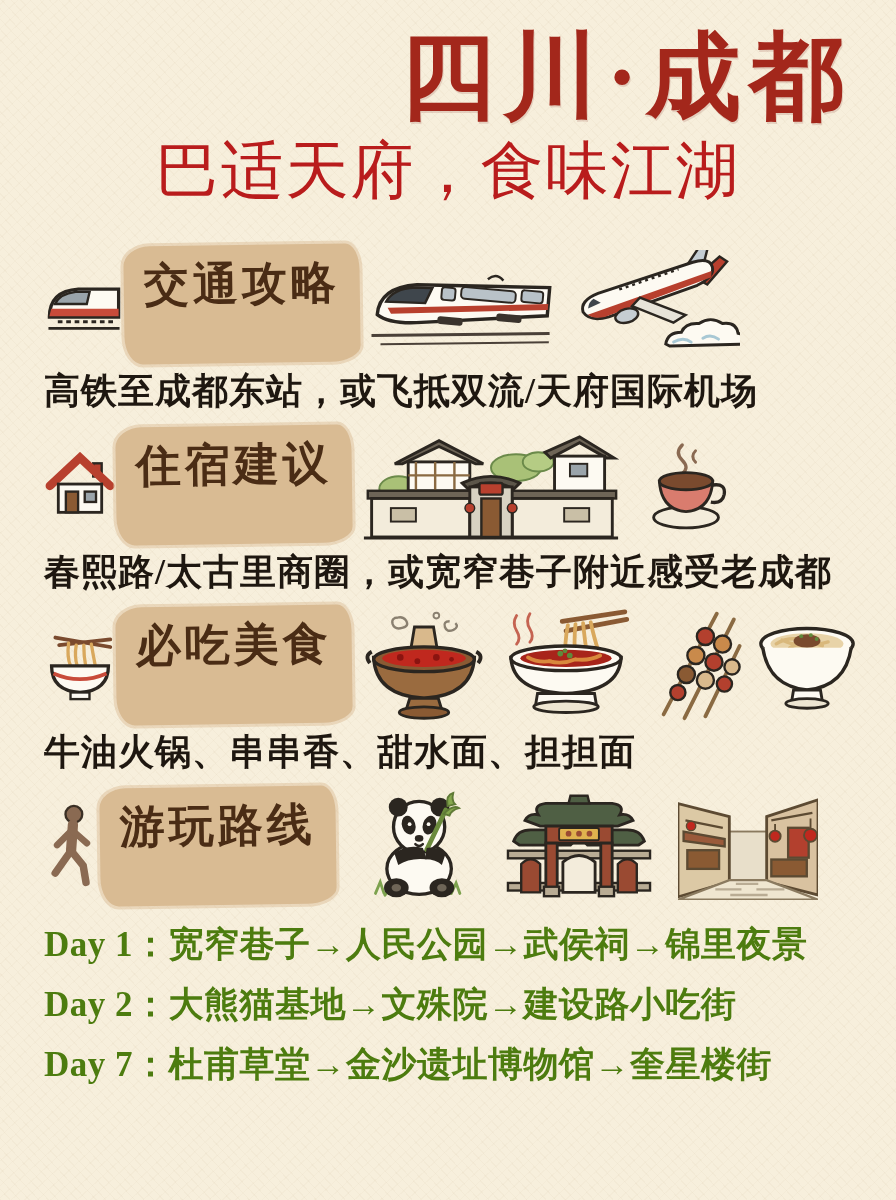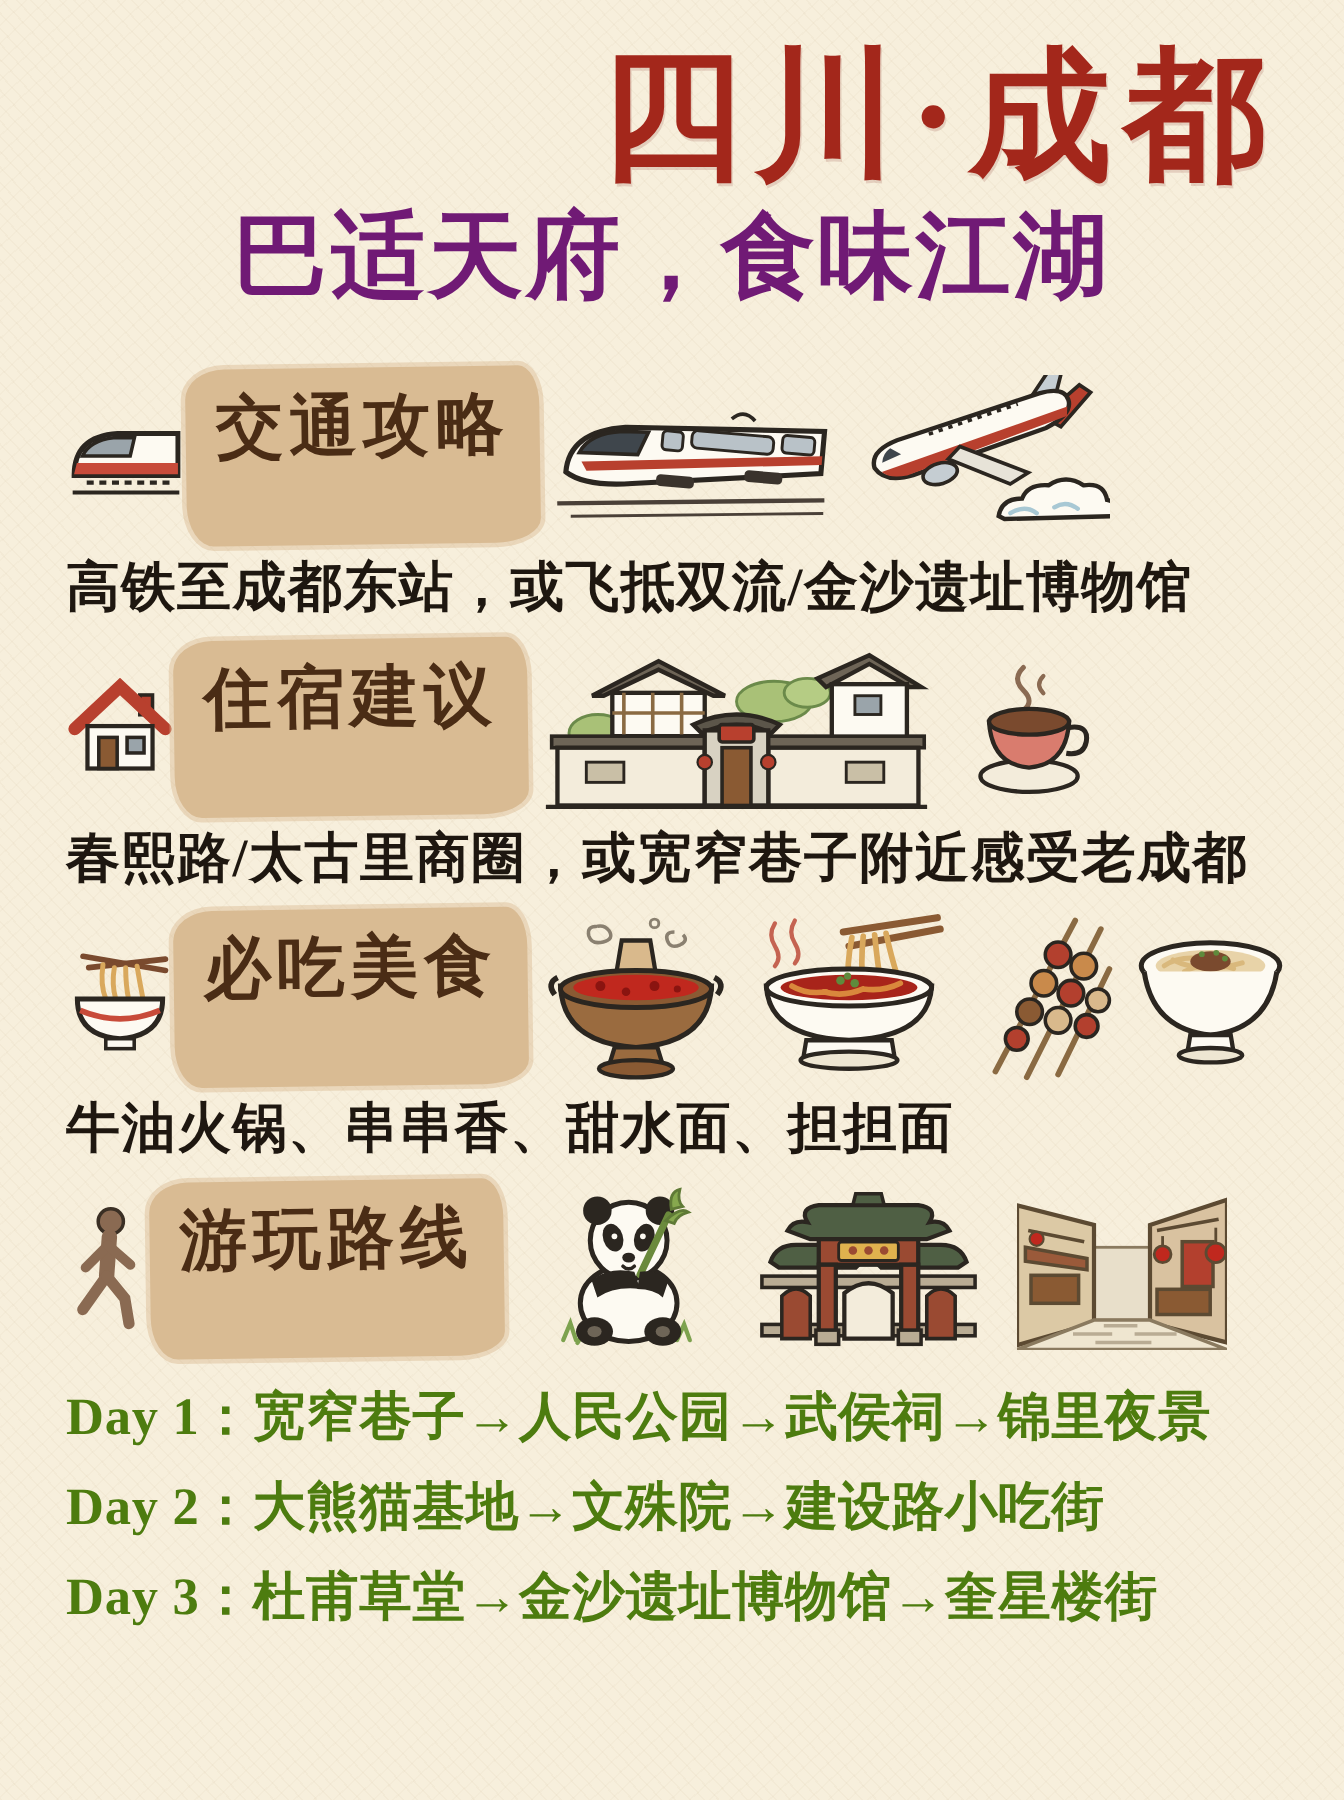--- a/index.html
+++ b/index.html
@@ -14,22 +14,22 @@
     color:#221a11;
   }
   .container { padding:24px 44px 0 44px; width:896px; height:1200px; }
 
   .title {
     text-align:right; font-size:95px; font-weight:bold; line-height:1.12;
     color:#a3271b; letter-spacing:8px;
     text-shadow:1px 2px 0 rgba(120,30,20,.15);
   }
   .subtitle {
-    text-align:center; font-size:63px; font-weight:bold; line-height:1.25;
-    color:#701a75; letter-spacing:2px; margin-top:2px;
+    text-align:center; font-size:63px; font-weight:normal; line-height:1.25;
+    color:#b91c1c; letter-spacing:2px; margin-top:2px;
   }
 
   .sections { margin-top:34px; }
   .sec { margin-bottom:10px; }
   .sec-head { display:flex; height:118px; gap:0; }
   .sicon { flex:0 0 auto; display:flex; align-items:center; }
   .hl {
     flex:0 0 auto;
     font-size:45px; font-weight:bold; color:#4a2c15; letter-spacing:4px;
     background:#d9bb93; padding:9px 20px 11px 20px;
@@ -100,21 +100,21 @@
               <path d="M70 44 L110 74 L96 78 L60 50 Z" fill="#e7e3d8" stroke="#2b2620" stroke-width="2.5"></path>
               <ellipse cx="52" cy="58" rx="12" ry="7" fill="#c5cdd2" stroke="#2b2620" stroke-width="2.5"></ellipse>
             </g>
             <g>
               <path d="M96 96 q2 -12 16 -12 q4 -10 18 -9 q12 -8 24 0 q14 -2 16 10 q10 2 8 11 L100 98 Z" fill="#fdfaf2" stroke="#2b2620" stroke-width="3"></path>
               <path d="M104 94 q10 -6 18 0 M134 90 q8 -5 16 1" fill="none" stroke="#a8c8d4" stroke-width="3" stroke-linecap="round"></path>
             </g>
           </svg>
         </span>
       </div>
-      <div class="sec-body">高铁至成都东站，或飞抵双流/金沙遗址博物馆</div>
+      <div class="sec-body">高铁至成都东站，或飞抵双流/天府国际机场</div>
     </div>
 
     <div class="sec">
       <div class="sec-head">
         <span class="sicon">
           <svg width="72" height="66" viewBox="0 0 76 70">
             <rect x="52" y="12" width="9" height="14" fill="#b8402e" stroke="#2b2620" stroke-width="2.5"></rect>
             <path d="M6 36 L38 6 L70 36" fill="none" stroke="#b8402e" stroke-width="9" stroke-linecap="round"></path>
             <rect x="15" y="34" width="46" height="30" fill="#fdfaf2" stroke="#2b2620" stroke-width="3"></rect>
             <rect x="23" y="42" width="13" height="22" fill="#8a5a33" stroke="#2b2620" stroke-width="2.5"></rect>
@@ -310,18 +310,18 @@
             <line x1="142" y1="28" x2="142" y2="40" stroke="#5c4a32" stroke-width="2"></line>
             <circle cx="142" cy="46" r="7" fill="#c0281e" stroke="#5c4a32" stroke-width="2"></circle>
             <polygon points="55,94 95,94 150,115 0,115" fill="#efe6d0" stroke="#8a7a5f" stroke-width="2.5"></polygon>
             <path d="M40 104 h28 M62 98 h24 M84 104 h30 M56 110 h40" stroke="#b9ac94" stroke-width="2.5"></path>
           </svg>
         </span>
       </div>
       <div class="days">
         <div class="day-line">Day 1：宽窄巷子→人民公园→武侯祠→锦里夜景</div>
         <div class="day-line">Day 2：大熊猫基地→文殊院→建设路小吃街</div>
-        <div class="day-line">Day 3：杜甫草堂→金沙遗址博物馆→奎星楼街</div>
+        <div class="day-line">Day 7：杜甫草堂→金沙遗址博物馆→奎星楼街</div>
       </div>
     </div>
 
   </div>
 </div>
 
 </body></html>

